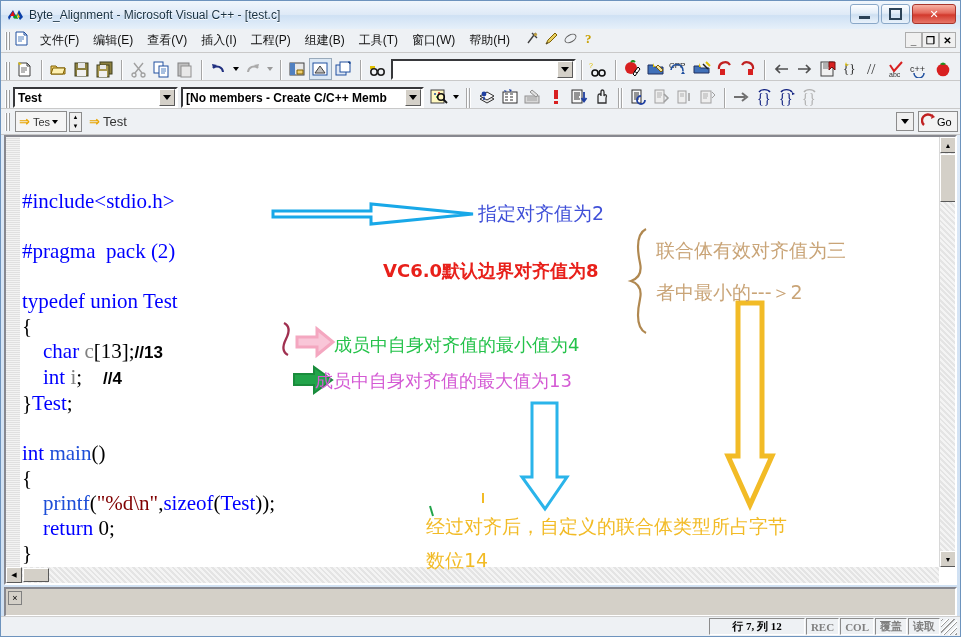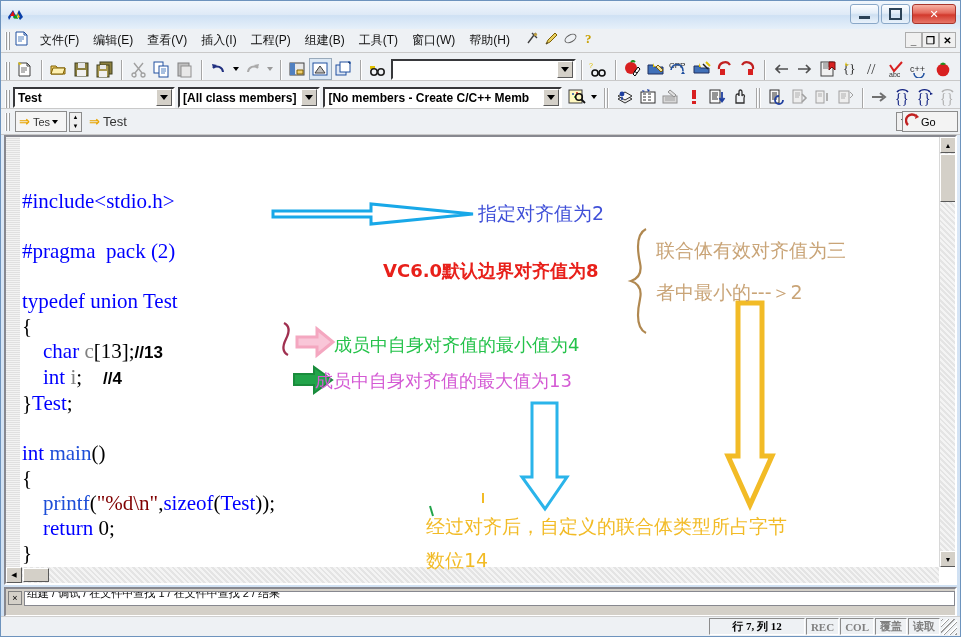--- a/index.html
+++ b/index.html
@@ -116,21 +116,21 @@
   }
   .yarrow {
     color:#e8a400; font-size:13px; font-weight:bold; margin:0 3px 0 1px;
   }
   .spinner {
     width:13px; height:20px; flex:none; display:flex; flex-direction:column;
     border:1px solid #8c8c8c; margin-left:2px; background:#f0f0f0;
   }
   .spinner div { flex:1; display:flex; align-items:center; justify-content:center; font-size:6px; color:#000;}
   .gobtn {
-    position:absolute; right:2px; top:2px; height:21px; width:56px;
+    position:absolute; right:2px; top:2px; height:21px; width:40px;
     border:1px solid #8c8c8c; background:#f3f3f3;
     display:flex; align-items:center; font-size:11px; color:#000;
   }
   
   #editor {
     position:absolute; left:3px; top:134px; width:953px; height:450px;
     background:#fff; border:2px solid; border-color:#87888f #fff #fff #87888f;
     overflow:hidden;
   }
   #gutter {
@@ -234,20 +234,21 @@
 
   <div id="titlebar">
     <span id="app-icon">
       <svg width="17" height="17" viewBox="0 0 17 17">
         <path d="M1 10 L6 3 L9 9 L12 3 L16 10 L13 13 L10 8 L8 12 L5 8 L2 13 Z" fill="#0a3fa8"></path>
         <path d="M3 9 L6 4 L8 9 Z" fill="#e81010"></path>
         <path d="M10 5 L13 10 L11 11 Z" fill="#f0c000"></path>
         <path d="M6 11 L9 7 L11 12 Z" fill="#10a010"></path>
       </svg>
     </span>
+    <span id="title-text">Byte_Alignment - Microsoft Visual C++ - [test.c]</span>
     <div id="win-buttons">
       <div class="wbtn">
           <span class="wb-min"></span>
         </div>
       <div class="wbtn">
           <span class="wb-max"></span>
         </div>
       <div class="wbtn close">✕</div>
     </div>
   </div>
@@ -504,24 +505,20 @@
         </svg>
     </div>
   </div>
 
   <div class="toolbar" id="toolbar2">
     <span class="grip"></span>
     <div class="combo" style="width:165px;">
       <span>Test</span>
       <span class="combo-btn"></span>
     </div>
-    <div class="combo" style="width:145px; margin-left:3px;">
-      <span>[All class members]</span>
-      <span class="combo-btn"></span>
-    </div>
     <div class="combo" style="width:243px; margin-left:3px;">
       <span>[No members - Create C/C++ Memb</span>
       <span class="combo-btn"></span>
     </div>
     <div class="tbbtn" style="margin-left:3px;">
       <svg width="18" height="18" viewBox="0 0 18 18">
           <rect x="1" y="2" width="13" height="13" fill="#fff8c0" stroke="#404040"></rect>
           <circle cx="5" cy="6" r="1" fill="#2050a0"></circle>
           <circle cx="9" cy="5" r="1" fill="#d82020"></circle>
           <circle cx="7" cy="9" r="1" fill="#209020"></circle>
@@ -669,23 +666,20 @@
       <div class="sbtn" style="position:absolute; bottom:0;">▼</div>
     </div>
     <div id="hscroll">
       <div class="sbtn">◀</div>
       <div id="hthumb"></div>
     </div>
   </div>
 
   <div id="outpane">
     <div id="out-close">×</div>
-    <div id="out-tabs">
-      <span class="out-tab-clip">组建 / 调试 / 在文件中查找 1 / 在文件中查找 2 / 结果</span>
-    </div>
   </div>
 
   <div id="statusbar">
     <div class="sb-cell" id="sb-pos">行 7, 列 12</div>
     <div class="sb-cell">REC</div>
     <div class="sb-cell">COL</div>
     <div class="sb-cell">覆盖</div>
     <div class="sb-cell">读取</div>
     <div id="sb-grip"></div>
   </div>

